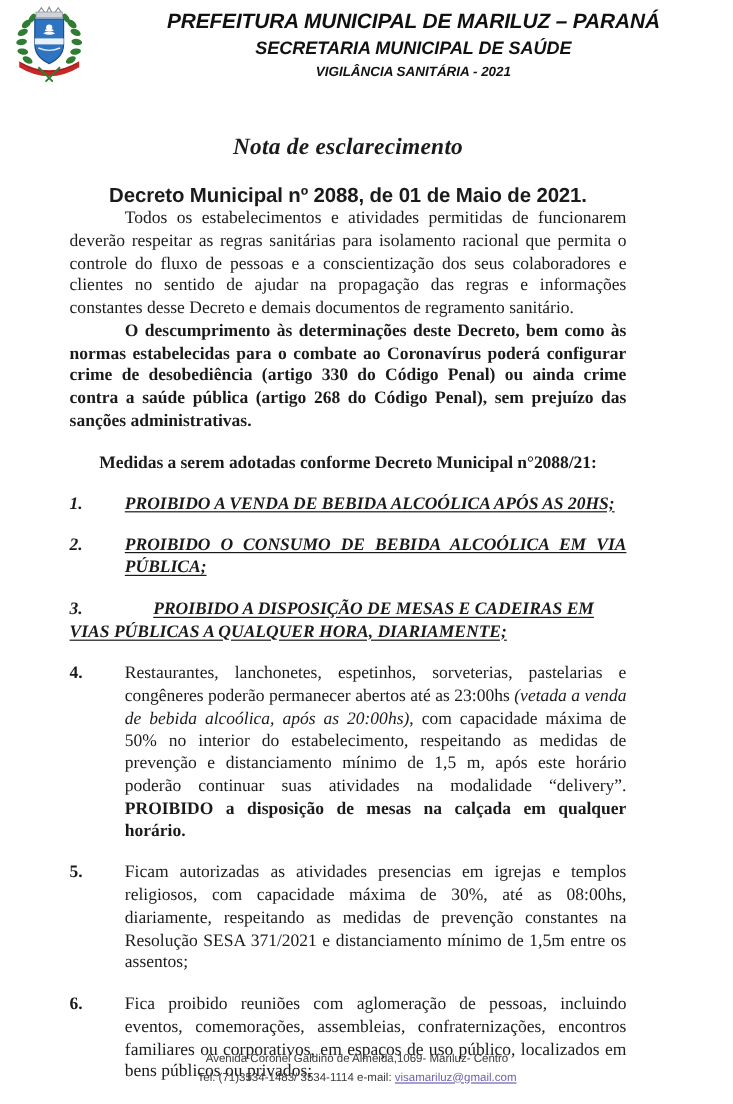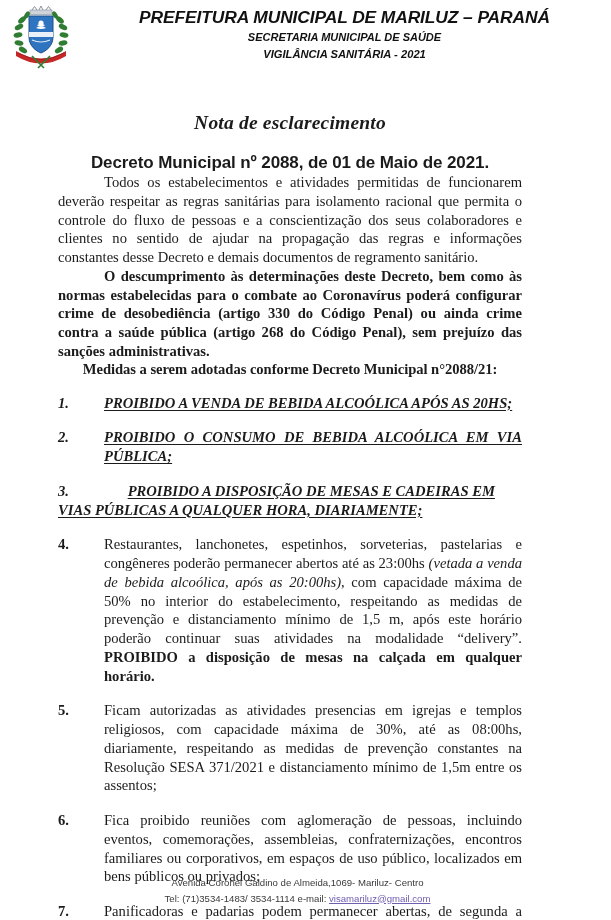--- a/index.html
+++ b/index.html
@@ -41,21 +41,21 @@
     font-size: 17.4px;
     letter-spacing: -0.1px;
     line-height: 1.35;
     white-space: nowrap;
     color: #111111;
   }
   .org-sub1 {
     font-family: "Liberation Sans", sans-serif;
     font-weight: bold;
     font-style: italic;
-    font-size: 11px;
+    font-size: 15px;
     line-height: 1.45;
     margin-top: 1px;
     color: #111111;
   }
   .org-sub2 {
     font-family: "Liberation Sans", sans-serif;
     font-weight: bold;
     font-style: italic;
     font-size: 11.2px;
     line-height: 1.45;
@@ -94,20 +94,21 @@
     text-indent: 46px;
     hyphens: none;
   }
   .gap-para-1 { margin-top: 20px; }
   .gap-para-2 { margin-top: 17px; font-weight: bold; }
 
   .measures-head {
     text-align: center;
     font-weight: bold;
     font-size: 14.6px;
+    margin-top: 17px;
     letter-spacing: -0.05px;
   }
 
   
   .item {
     display: flex;
     font-size: 14.6px;
     line-height: 1.285;
     margin-top: 16px;
   }

